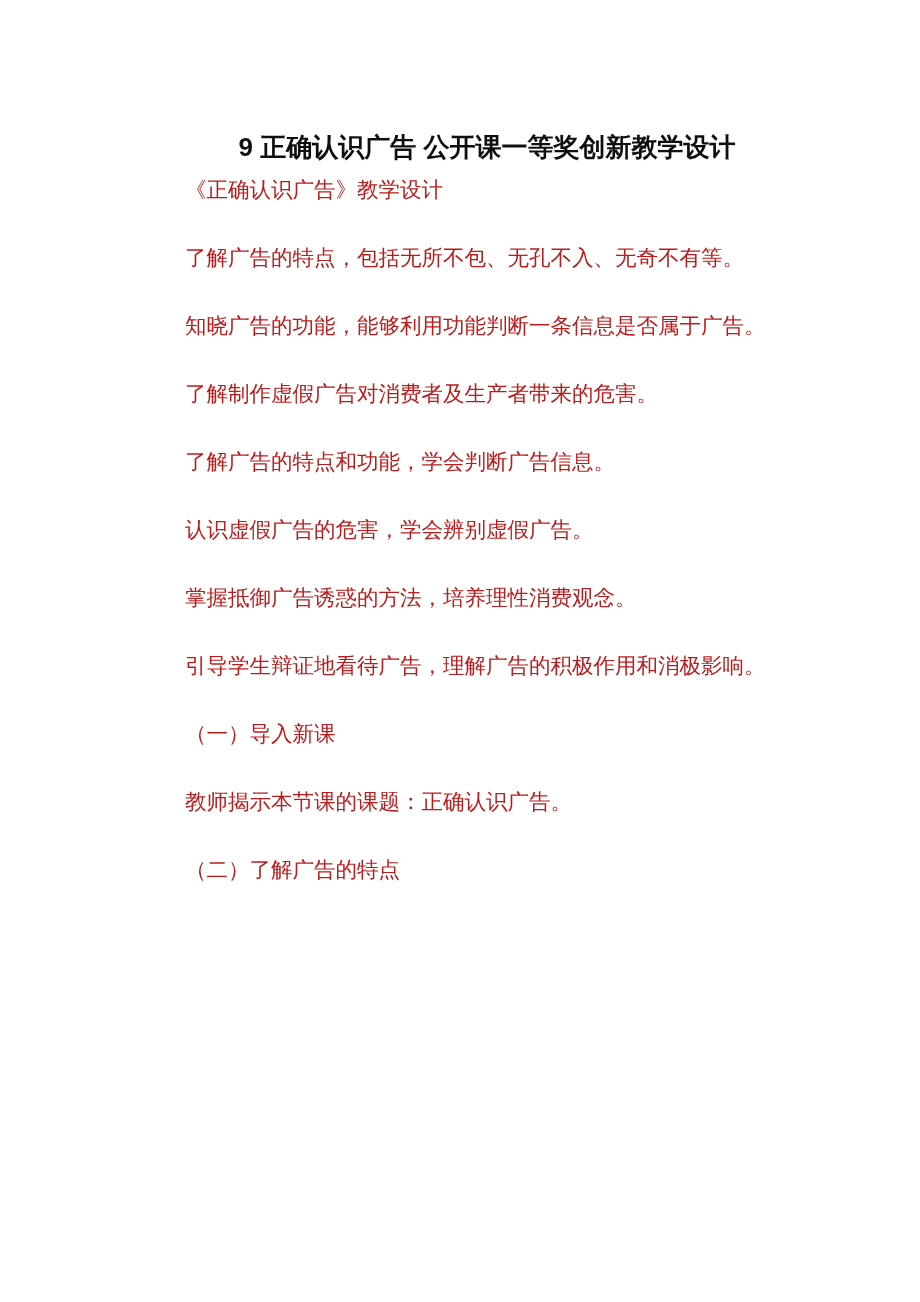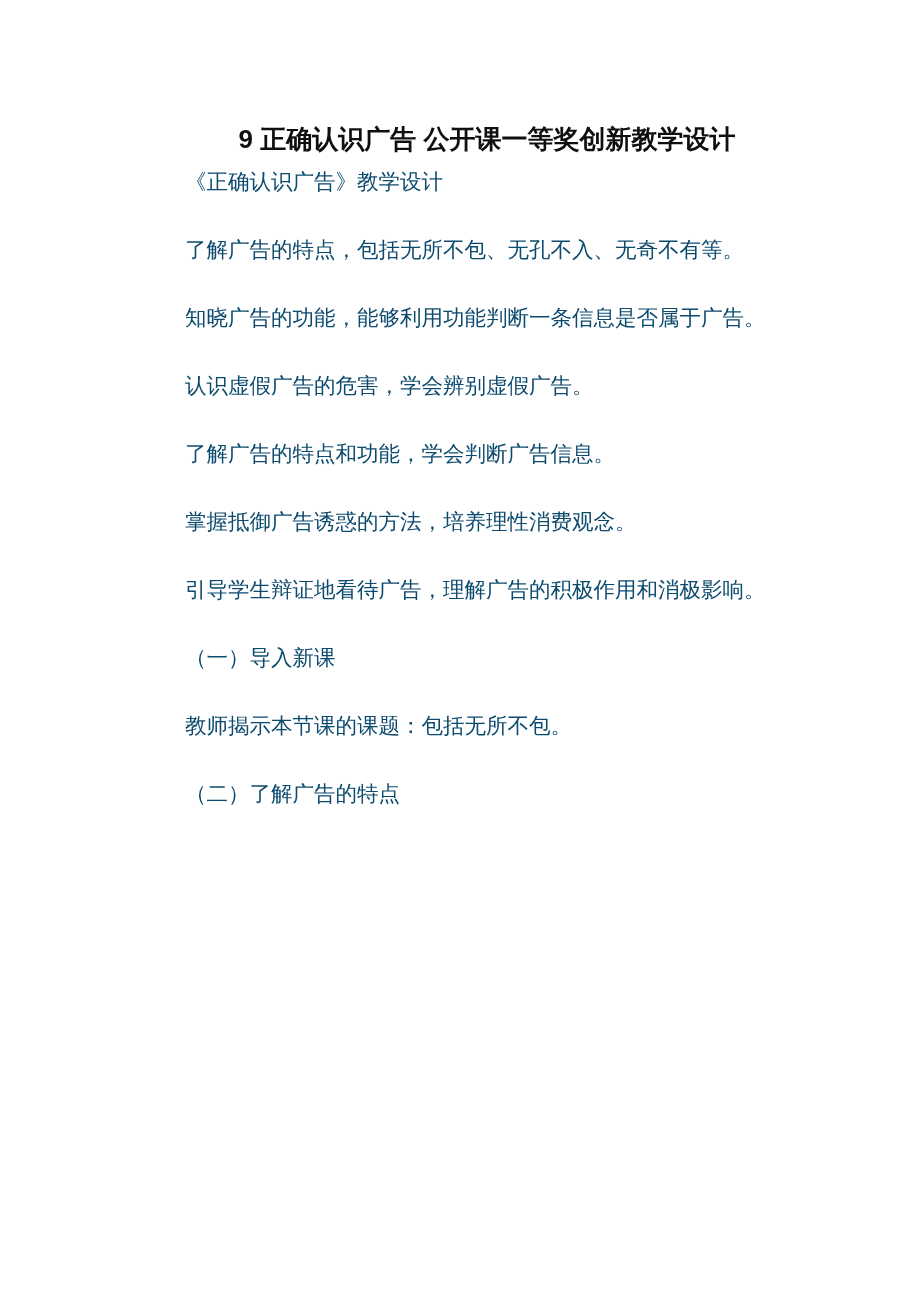--- a/index.html
+++ b/index.html
@@ -11,21 +11,21 @@
     position: relative;
     width: 920px;
     height: 1302px;
     background: #ffffff;
     overflow: hidden;
     color: #1e1e1e;
   }
   .content {
     position: absolute;
     left: 142px;
-    top: 8px;
+    top: 16px;
     width: 638px;
     padding-top: 116px;
     box-sizing: content-box;
   }
   .doc-title {
     margin: 0;
     font-family: "Liberation Sans", "DejaVu Sans", sans-serif;
     font-weight: bold;
     font-size: 26px;
     line-height: 30px;
@@ -34,36 +34,37 @@
     color: #0f0f0f;
     white-space: nowrap;
   }
   .doc-paragraph {
     margin: 0 0 35px 0;
     font-family: "Liberation Serif", "DejaVu Serif", serif;
     font-size: 21.5px;
     line-height: 33px;
     text-indent: 2em;
     text-align: justify;
-    color: #0c4a6e;
+    color: #b91c1c;
   }
   .doc-paragraph.subtitle {
     margin-top: 12px;
   }
 </style>
 </head>
 <body>
 
 <div class="page">
   <div class="content">
     <h1 class="doc-title">9 正确认识广告 公开课一等奖创新教学设计</h1>
     <p class="doc-paragraph subtitle">《正确认识广告》教学设计</p>
     <p class="doc-paragraph">了解广告的特点，包括无所不包、无孔不入、无奇不有等。</p>
     <p class="doc-paragraph">知晓广告的功能，能够利用功能判断一条信息是否属于广告。</p>
+    <p class="doc-paragraph">了解制作虚假广告对消费者及生产者带来的危害。</p>
+    <p class="doc-paragraph">了解广告的特点和功能，学会判断广告信息。</p>
     <p class="doc-paragraph">认识虚假广告的危害，学会辨别虚假广告。</p>
-    <p class="doc-paragraph">了解广告的特点和功能，学会判断广告信息。</p>
     <p class="doc-paragraph">掌握抵御广告诱惑的方法，培养理性消费观念。</p>
     <p class="doc-paragraph">引导学生辩证地看待广告，理解广告的积极作用和消极影响。</p>
     <p class="doc-paragraph">（一）导入新课</p>
-    <p class="doc-paragraph">教师揭示本节课的课题：包括无所不包。</p>
+    <p class="doc-paragraph">教师揭示本节课的课题：正确认识广告。</p>
     <p class="doc-paragraph">（二）了解广告的特点</p>
   </div>
 </div>
 
 </body></html>

